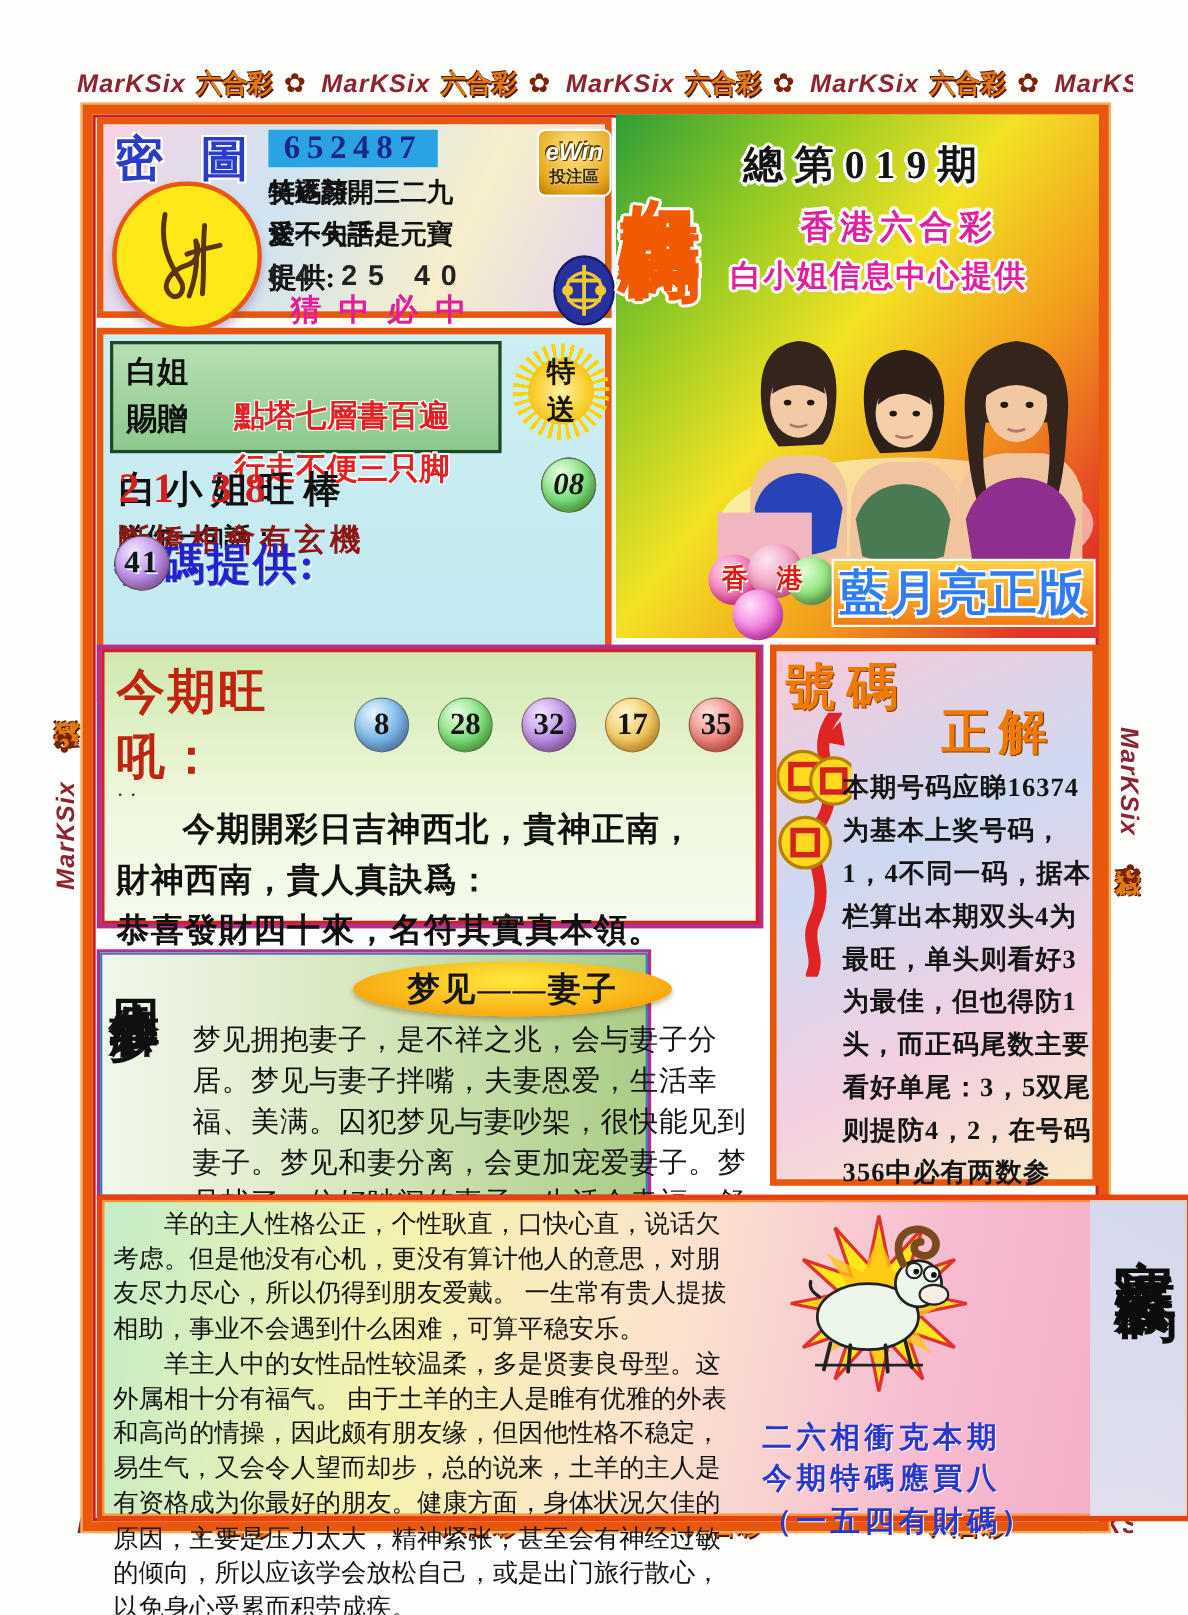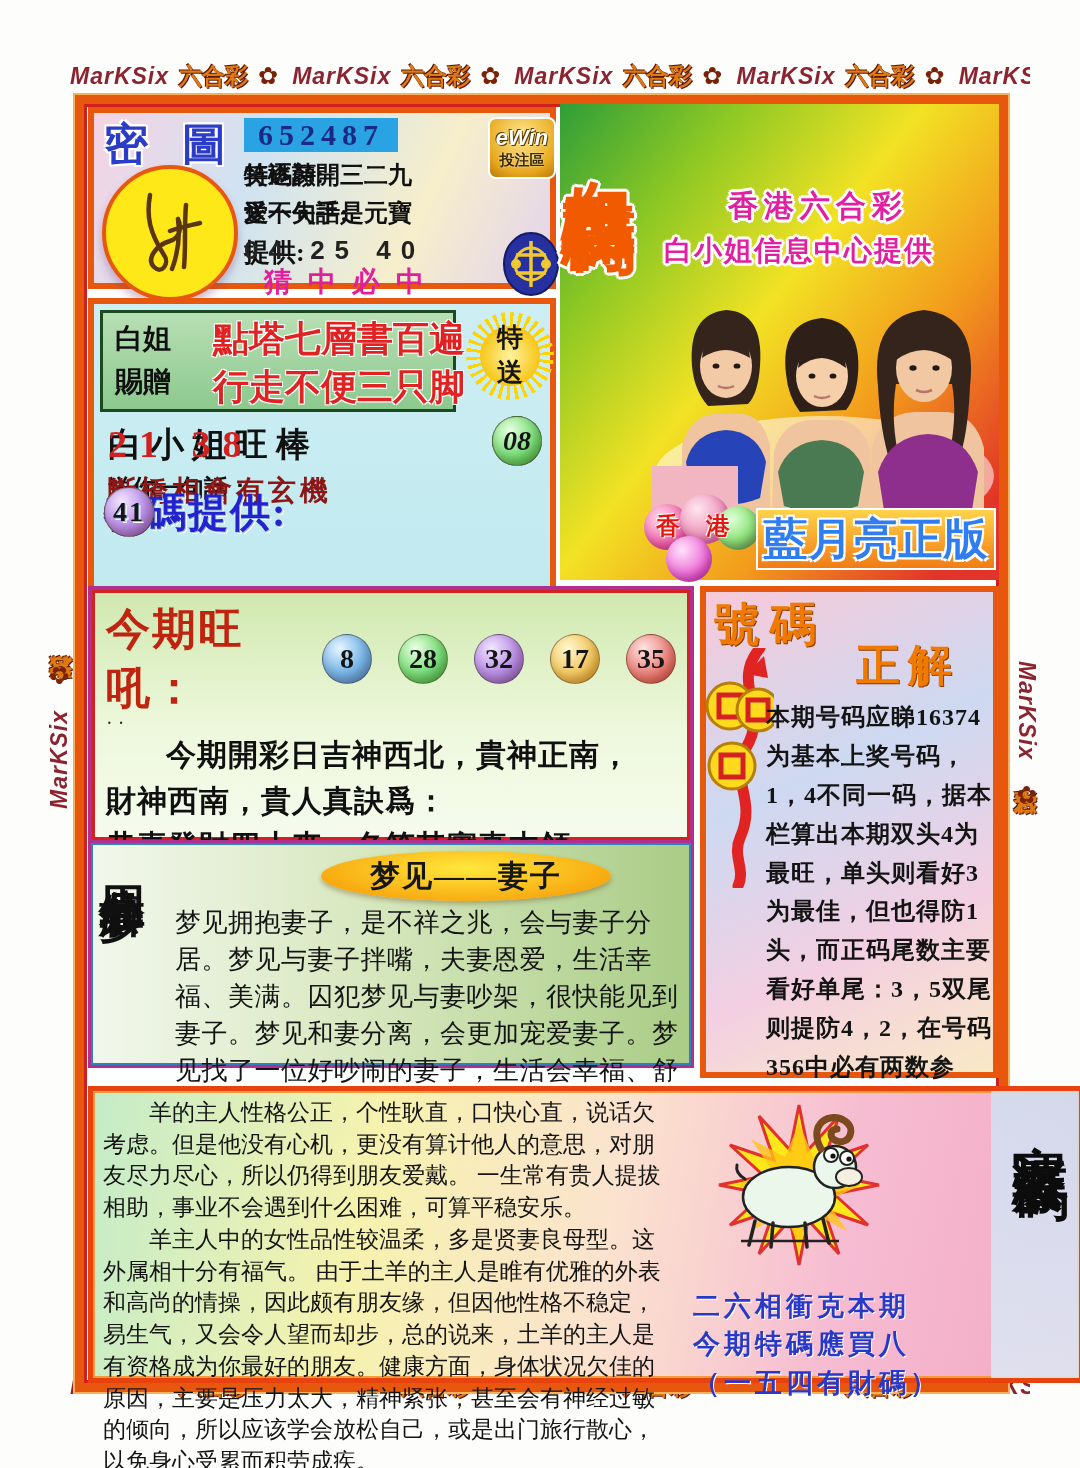--- a/index.html
+++ b/index.html
@@ -70,22 +70,22 @@
   
   .box-cz {
     left:4px; top:194px; width:468px; height:340px;
     border:6px solid #e8570e;
     background:linear-gradient(#cdeef3,#bfe9ef);
   }
   .box-cz * { position:absolute; }
   .cz-green { left:6px; top:6px; width:356px; height:102px; border:3px solid #1c4a20;
               background:linear-gradient(#b8dfb4,#8cc98e); }
   .cz-giver { left:12px; top:4px; font-size:28px; font-weight:bold; color:#101010; line-height:1.55; white-space:pre-line; }
-  .cz-verse { left:110px; font-size:36px; font-weight:bold; color:#e02222;
-              text-shadow:-1px -1px 0 #fff,1px 1px 0 #fff,1px -1px 0 #fff,-1px 1px 0 #fff; white-space:nowrap; }
+  .cz-verse { left:110px; font-size:28px; font-weight:bold; color:#e02222;
+              text-shadow:-1px -1px 0 #fff,1px 1px 0 #fff,1px -1px 0 #fff,-1px 1px 0 #fff; white-space:nowrap;margin-top:44px; }
   .v1 { top:2px; } .v2 { top:50px; }
   .burst { left:372px; top:2px; width:88px; height:104px; }
   .burst .rays { position:absolute; left:0; top:6px; width:88px; height:88px; border-radius:50%;
                  background:repeating-conic-gradient(#ffd400 0deg 5deg, rgba(255,212,0,0) 5deg 12deg); }
   .burst .disc { position:absolute; left:14px; top:20px; width:60px; height:60px; border-radius:50%;
                  background:radial-gradient(#fff3a0,#f7c618 70%,#e08c10); }
   .burst .bt { position:absolute; left:0; top:14px; width:88px; text-align:center;
                font-size:26px; font-weight:bold; color:#151515; line-height:1.35; white-space:pre-line; }
   .cz-wb { left:14px; top:118px; font-size:34px; font-weight:bold; color:#111; letter-spacing:8px; white-space:nowrap; }
   .cz-wb .nums { color:#d41f1f; letter-spacing:12px; font-size:38px; }
@@ -157,21 +157,21 @@
   .hm-t1 { left:8px; top:2px; font-size:46px; font-weight:900; color:#f07a00; letter-spacing:10px;
            text-shadow:1px 1px 0 #8a3c00; font-family:"Liberation Sans",sans-serif; }
   .hm-t2 { left:150px; top:44px; font-size:44px; font-weight:900; color:#f07a00; letter-spacing:8px;
            text-shadow:1px 1px 0 #8a3c00; font-family:"Liberation Sans",sans-serif; }
   .hm-coins { left:0px; top:56px; }
   .hm-body { left:60px; top:106px; width:228px; font-size:24px; font-weight:bold; color:#141414;
              line-height:1.62; letter-spacing:1px; text-indent:0; }
 
   
   .box-zg {
-    left:4px; top:736px; width:606px; height:228px;
+    left:4px; top:759px; width:504px; height:228px;
     border:3px solid #b03090; box-shadow:inset 0 0 0 2px #3080c0;
     background:linear-gradient(90deg,#f2f7ec,#d8e8c0 45%,#a9cc86);
   }
   .box-zg * { position:absolute; }
   .zg-vtitle { left:8px; top:6px; height:214px; writing-mode:vertical-rl; text-orientation:upright;
                font-size:46px; font-weight:bold; color:#101010; line-height:1; letter-spacing:4px; }
   .zg-badge { left:230px; top:8px; width:290px; height:50px; border-radius:50%;
               background:radial-gradient(ellipse at 50% 35%,#ffe83c,#f8a80e 75%,#e87c06);
               display:flex; align-items:center; justify-content:center; box-shadow:0 3px 5px rgba(100,60,0,.35); }
   .zg-badge span { position:static; font-size:30px; font-weight:bold; color:#161616; letter-spacing:2px; }
@@ -332,20 +332,21 @@
     </div>
     <div class="side-balls">
       <span class="ball" data-color="gold">34</span>
       <span class="ball" data-color="purple">43</span>
       <span class="ball" data-color="green">08</span>
     </div>
   </div>
 
   <div class="masthead">
     <div class="mh-vtitle outline-w">白姐點特碼</div>
+    <div class="mh-issue outline-w">總第019期</div>
     <div class="mh-org1 outline-w">香港六合彩</div>
     <div class="mh-org2 outline-w">白小姐信息中心提供</div>
     <svg class="mh-photo" width="344" height="248" viewBox="0 0 344 248">
       <ellipse cx="172" cy="210" rx="170" ry="60" fill="rgba(255,255,255,.55)"></ellipse>
 
       <path d="M30,248 L30,180 Q38,150 62,148 L92,148 Q112,152 118,180 L118,248 Z" fill="#efc49e"></path>
       <path d="M40,100 Q36,48 74,44 Q112,46 108,100 Q106,128 96,138 L56,140 Q42,124 40,100 Z" fill="#34241c"></path>
       <ellipse cx="74" cy="100" rx="26" ry="32" fill="#f2cba6"></ellipse>
       <path d="M50,92 Q52,66 74,64 Q96,66 98,92 Q84,84 74,84 Q62,84 50,92 Z" fill="#34241c"></path>
       <ellipse cx="64" cy="100" rx="3.4" ry="2.6" fill="#241812"></ellipse>

